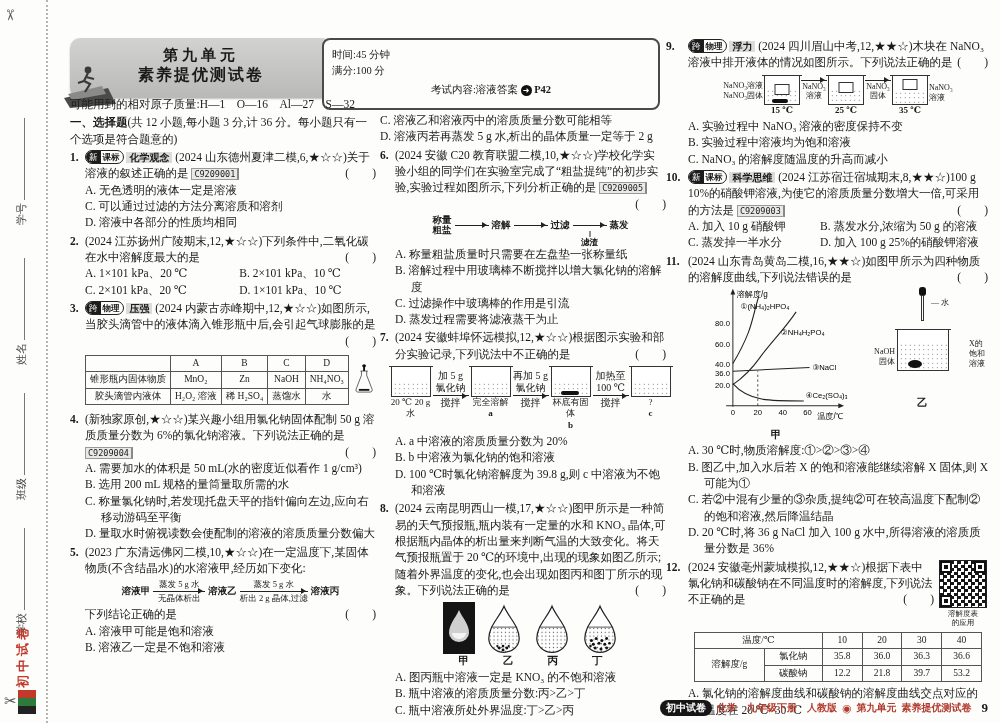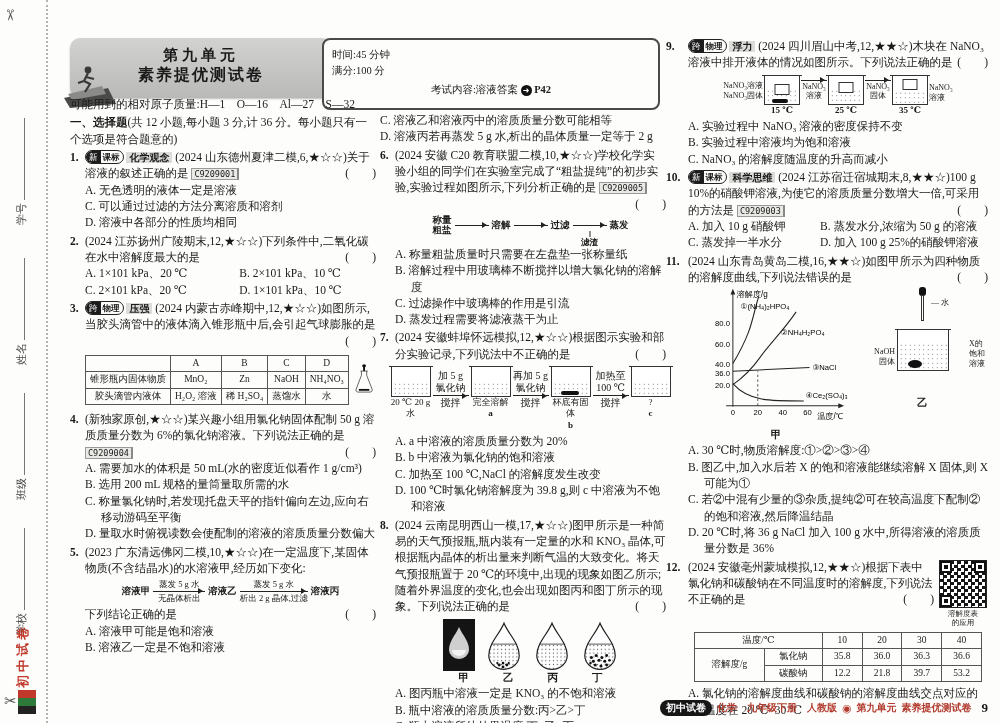--- a/index.html
+++ b/index.html
@@ -342,21 +342,20 @@
           <div class="bkstack">
             <div class="beaker">
                 <div class="liquid"></div>
               </div>
             <span>?</span>
               <span class="bold">c</span>
           </div>
         </div>
         <div class="opt">A. a 中溶液的溶质质量分数为 20%</div>
         <div class="opt">B. b 中溶液为氯化钠的饱和溶液</div>
-        <div class="opt">C. 加热至 100 ℃,NaCl 的溶解度发生改变</div>
         <div class="opt">D. 100 ℃时氯化钠溶解度为 39.8 g,则 c 中溶液为不饱和溶液</div>
       </div>
     </div>
 
     <div class="q">
       <span class="qnum">8.</span>
       <div class="qbody">
         <div class="stem"><span>(2024 云南昆明西山一模,17,★☆☆)图甲所示是一种简易的天气预报瓶,瓶内装有一定量的水和 KNO₃ 晶体,可根据瓶内晶体的析出量来判断气温的大致变化。将天气预报瓶置于 20 ℃的环境中,出现的现象如图乙所示;随着外界温度的变化,也会出现如图丙和图丁所示的现象。下列说法正确的是</span><span class="paren">(　　)</span></div>
         <div class="drops">
           <svg width="32" height="52" viewBox="0 0 32 52">

